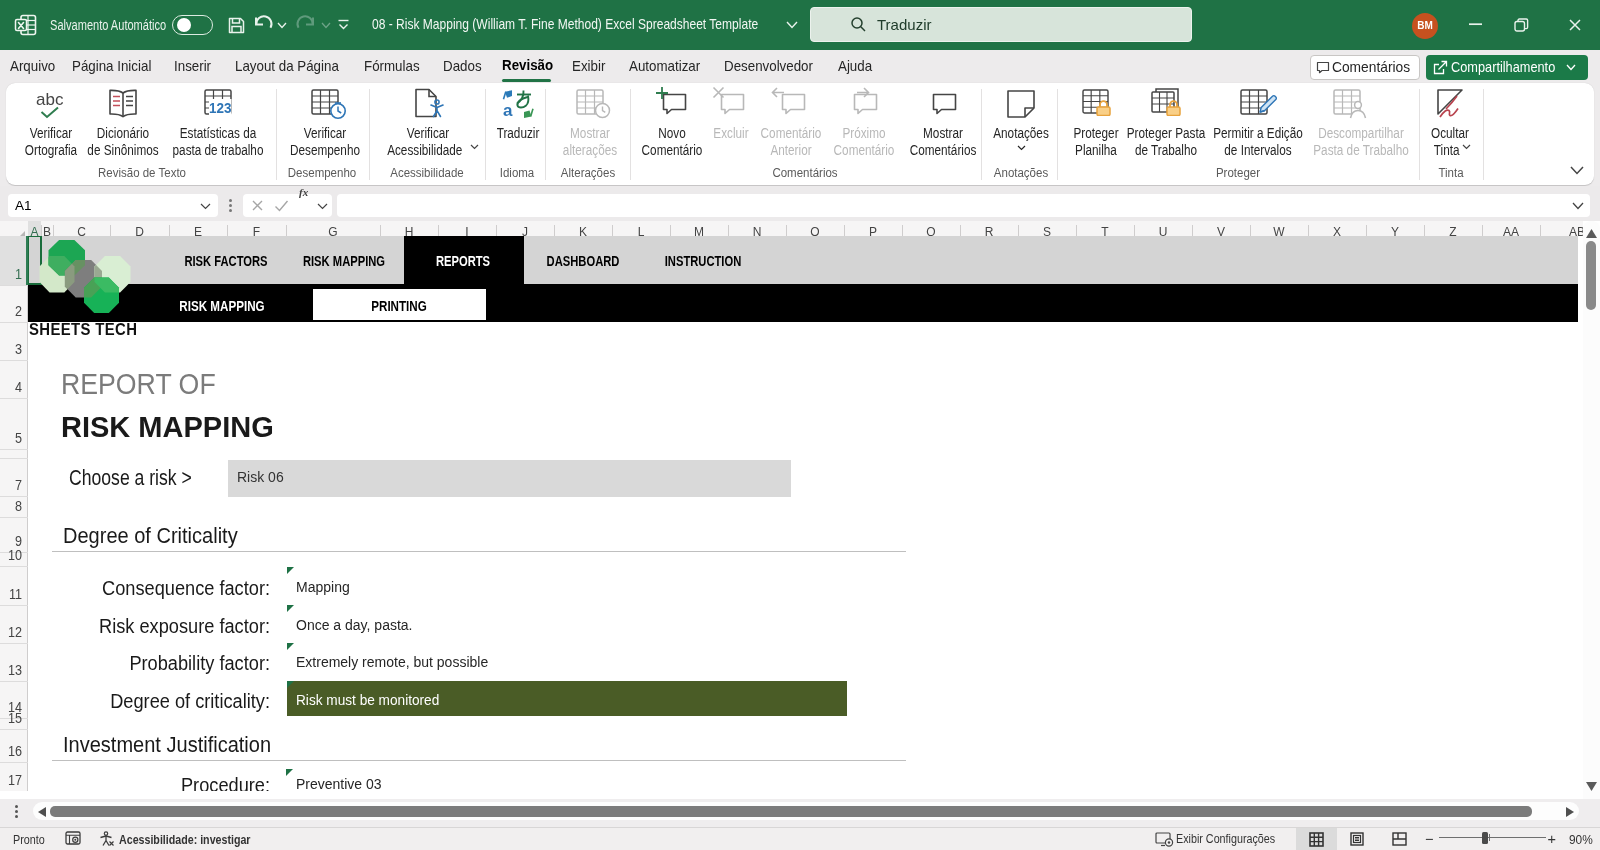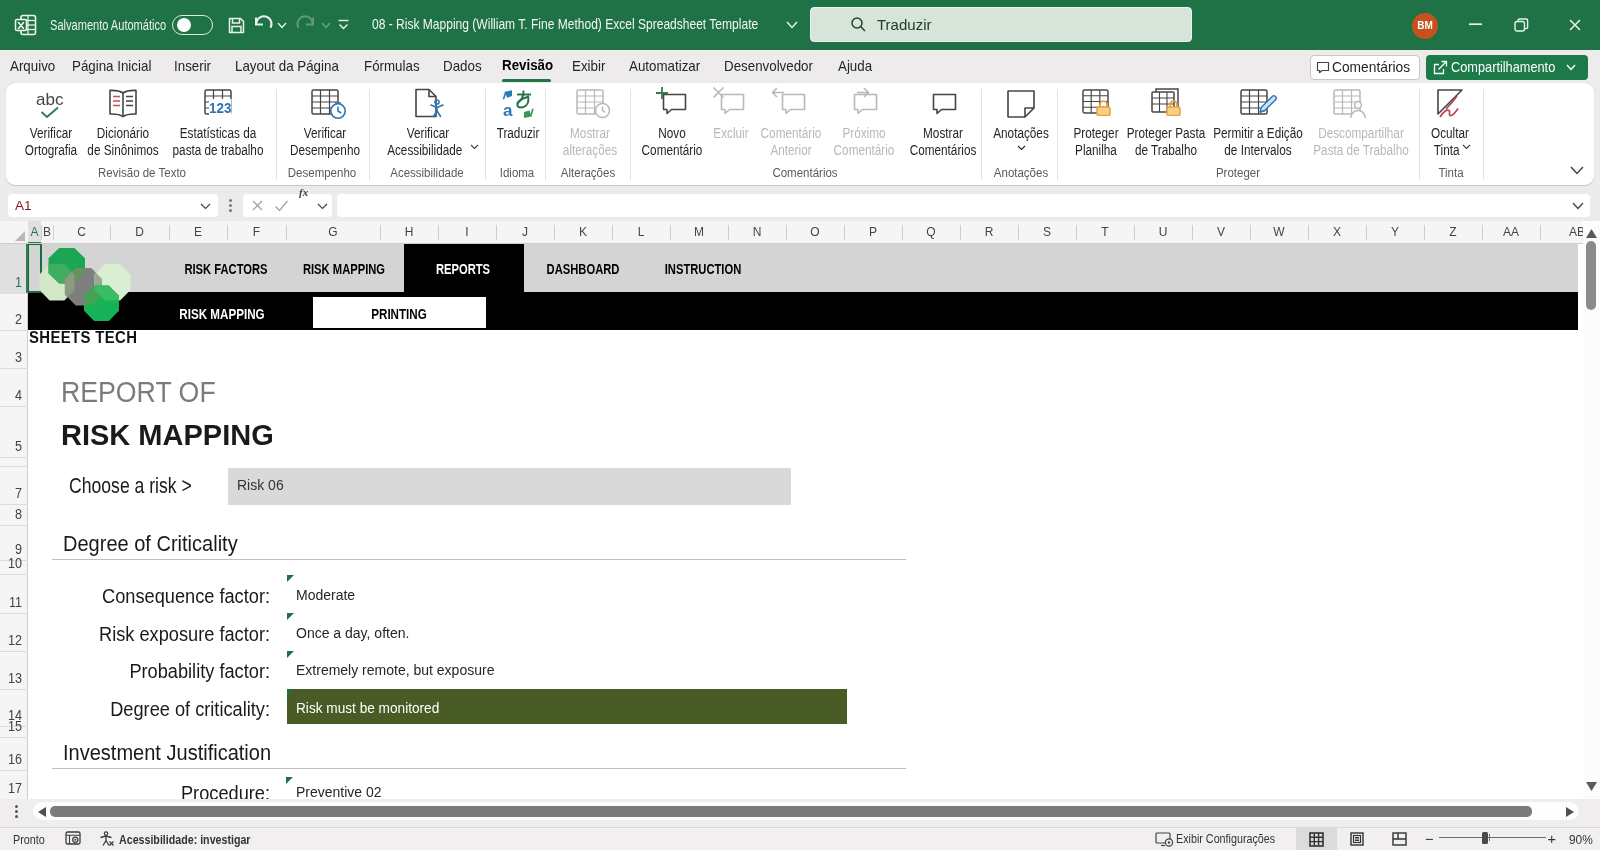--- a/index.html
+++ b/index.html
@@ -279,21 +279,21 @@
 <div class="t" style="left:715px;top:83px;width:180px;text-align:center;font-size:12.5px;color:#5a5a5a;transform:scaleX(.92);transform-origin:center top;">Comentários</div>
 <div class="t" style="left:931px;top:83px;width:180px;text-align:center;font-size:12.5px;color:#5a5a5a;transform:scaleX(.92);transform-origin:center top;">Anotações</div>
 <div class="t" style="left:1148px;top:83px;width:180px;text-align:center;font-size:12.5px;color:#5a5a5a;transform:scaleX(.92);transform-origin:center top;">Proteger</div>
 <div class="t" style="left:1361px;top:83px;width:180px;text-align:center;font-size:12.5px;color:#5a5a5a;transform:scaleX(.92);transform-origin:center top;">Tinta</div>
 <svg class="abs" style="left:1570px;top:83px;" width="14" height="9" viewBox="0 0 14 9">
       <path d="M1 1l6.0 6.5 6.0 -6.5" fill="none" stroke="#444" stroke-width="1.5"></path>
     </svg>
 </div>
 <div class="abs" style="left:0;top:186px;width:1600px;height:35px;background:#eceaeb;">
   <div class="abs" style="left:8px;top:8px;width:210px;height:23px;background:#fff;border-radius:4px;"></div>
-<div class="t" style="left:15px;top:12px;font-size:13.5px;color:#7f1d1d;">A1</div>
+<div class="t" style="left:15px;top:12px;font-size:13.5px;color:#000000;">A1</div>
 <svg class="abs" style="left:200px;top:17px;" width="11" height="7" viewBox="0 0 11 7">
       <path d="M1 1l4.5 4.5 4.5 -4.5" fill="none" stroke="#444" stroke-width="1.2"></path>
     </svg>
 <div class="abs" style="left:229px;top:13px;width:3px;height:3px;border-radius:50%;background:#777;"></div>
 <div class="abs" style="left:229px;top:18px;width:3px;height:3px;border-radius:50%;background:#777;"></div>
 <div class="abs" style="left:229px;top:23px;width:3px;height:3px;border-radius:50%;background:#777;"></div>
 <div class="abs" style="left:243px;top:8px;width:89px;height:23px;background:#fff;border-radius:4px;"></div>
   <svg class="abs" style="left:251px;top:13px;" width="13" height="13" viewBox="0 0 13 13">
       <path d="M2 2l9 9M11 2l-9 9" stroke="#a6a6a6" stroke-width="1.4"></path>
     </svg>
@@ -364,21 +364,21 @@
 <div class="t" style="left:1308px;top:4px;width:58px;text-align:center;font-size:12px;color:#444;">X</div>
 <div class="abs" style="left:1424px;top:4px;width:1px;height:15px;background:#cfcdcd;"></div>
 <div class="t" style="left:1366px;top:4px;width:58px;text-align:center;font-size:12px;color:#444;">Y</div>
 <div class="abs" style="left:1482px;top:4px;width:1px;height:15px;background:#cfcdcd;"></div>
 <div class="t" style="left:1424px;top:4px;width:58px;text-align:center;font-size:12px;color:#444;">Z</div>
 <div class="abs" style="left:1540px;top:4px;width:1px;height:15px;background:#cfcdcd;"></div>
 <div class="t" style="left:1482px;top:4px;width:58px;text-align:center;font-size:12px;color:#444;">AA</div>
 
 <div class="t" style="left:1542px;top:4px;width:70px;text-align:center;font-size:12px;color:#444;">AB</div>
 </div>
-<div class="abs" style="left:0;top:244px;width:1583px;height:555px;background:#fff;overflow:hidden;">
+<div class="abs" style="left:0;top:236px;width:1583px;height:555px;background:#fff;overflow:hidden;">
 <div class="abs" style="left:28px;top:0;width:1550px;height:48px;background:#d4d4d4;"></div>
 <div class="abs" style="left:404px;top:0;width:120px;height:48px;background:#000;"></div>
 <div class="abs" style="left:28px;top:48px;width:1550px;height:38px;background:#000;"></div>
 <div class="t" style="left:126px;top:16.5px;width:200px;text-align:center;font-size:14px;color:#000;font-weight:bold;transform:scaleX(.8);transform-origin:center top;">RISK FACTORS</div>
 <div class="t" style="left:244px;top:16.5px;width:200px;text-align:center;font-size:14px;color:#000;font-weight:bold;transform:scaleX(.8);transform-origin:center top;">RISK MAPPING</div>
 <div class="t" style="left:363px;top:16.5px;width:200px;text-align:center;font-size:14px;color:#fff;font-weight:bold;transform:scaleX(.8);transform-origin:center top;">REPORTS</div>
 <div class="t" style="left:483px;top:16.5px;width:200px;text-align:center;font-size:14px;color:#000;font-weight:bold;transform:scaleX(.8);transform-origin:center top;">DASHBOARD</div>
 <div class="t" style="left:603px;top:16.5px;width:200px;text-align:center;font-size:14px;color:#000;font-weight:bold;transform:scaleX(.8);transform-origin:center top;">INSTRUCTION</div>
 <div class="abs" style="left:313px;top:53px;width:173px;height:31px;background:#fff;"></div>
 <div class="t" style="left:122px;top:61px;width:200px;text-align:center;font-size:15.5px;color:#fff;font-weight:bold;transform:scaleX(.75);transform-origin:center top;">RISK MAPPING</div>
@@ -428,44 +428,44 @@
 <div class="t" style="left:61px;top:174px;font-size:29px;color:#1a1a1a;font-weight:bold;">RISK MAPPING</div>
 <div class="t" style="left:69px;top:229px;font-size:22px;color:#1a1a1a;transform:scaleX(.8);transform-origin:left top;">Choose a risk &gt;</div>
 <div class="abs" style="left:228px;top:224px;width:563px;height:37px;background:#d9d9d9;"></div>
 <div class="t" style="left:237px;top:233px;font-size:14px;color:#333;">Risk 06</div>
 <div class="t" style="left:63px;top:287px;font-size:22px;color:#1a1a1a;transform:scaleX(.91);transform-origin:left top;">Degree of Criticality</div>
 <div class="abs" style="left:52px;top:315px;width:854px;height:1px;background:#bfbfbf;"></div>
 <div class="t" style="left:-130px;top:341px;width:400px;text-align:right;font-size:20px;color:#1a1a1a;transform:scaleX(.91);transform-origin:right top;">Consequence factor:</div>
 <svg class="abs" style="left:287px;top:331px;" width="7" height="7" viewBox="0 0 7 7">
       <path d="M0 0h7L0 7z" fill="#1e7145"></path>
     </svg>
-<div class="t" style="left:296px;top:343px;font-size:14px;color:#262626;">Moderate</div>
+<div class="t" style="left:296px;top:343px;font-size:14px;color:#262626;">Mapping</div>
 <div class="t" style="left:-130px;top:379px;width:400px;text-align:right;font-size:20px;color:#1a1a1a;transform:scaleX(.91);transform-origin:right top;">Risk exposure factor:</div>
 <svg class="abs" style="left:287px;top:369px;" width="7" height="7" viewBox="0 0 7 7">
       <path d="M0 0h7L0 7z" fill="#1e7145"></path>
     </svg>
-<div class="t" style="left:296px;top:381px;font-size:14px;color:#262626;">Once a day, often.</div>
+<div class="t" style="left:296px;top:381px;font-size:14px;color:#262626;">Once a day, pasta.</div>
 <div class="t" style="left:-130px;top:416px;width:400px;text-align:right;font-size:20px;color:#1a1a1a;transform:scaleX(.91);transform-origin:right top;">Probability factor:</div>
 <svg class="abs" style="left:287px;top:407px;" width="7" height="7" viewBox="0 0 7 7">
       <path d="M0 0h7L0 7z" fill="#1e7145"></path>
     </svg>
-<div class="t" style="left:296px;top:418px;font-size:14px;color:#262626;">Extremely remote, but exposure</div>
+<div class="t" style="left:296px;top:418px;font-size:14px;color:#262626;">Extremely remote, but possible</div>
 <div class="t" style="left:-130px;top:454px;width:400px;text-align:right;font-size:20px;color:#1a1a1a;transform:scaleX(.91);transform-origin:right top;">Degree of criticality:</div>
 <div class="abs" style="left:287px;top:445px;width:560px;height:35px;background:#4a5c26;"></div>
 <svg class="abs" style="left:287px;top:445px;" width="7" height="7" viewBox="0 0 7 7">
       <path d="M0 0h7L0 7z" fill="#1e7145"></path>
     </svg>
 <div class="t" style="left:296px;top:455px;font-size:15.5px;color:#fff;transform:scaleX(.88);transform-origin:left top;">Risk must be monitored</div>
 <div class="t" style="left:63px;top:496px;font-size:22px;color:#1a1a1a;transform:scaleX(.91);transform-origin:left top;">Investment Justification</div>
 <div class="abs" style="left:52px;top:524px;width:854px;height:1px;background:#bfbfbf;"></div>
 <div class="t" style="left:-130px;top:538px;width:400px;text-align:right;font-size:20px;color:#1a1a1a;transform:scaleX(.91);transform-origin:right top;">Procedure:</div>
 <svg class="abs" style="left:286px;top:533px;" width="7" height="7" viewBox="0 0 7 7">
       <path d="M0 0h7L0 7z" fill="#1e7145"></path>
     </svg>
-<div class="t" style="left:296px;top:540px;font-size:14px;color:#262626;">Preventive 02</div>
+<div class="t" style="left:296px;top:540px;font-size:14px;color:#262626;">Preventive 03</div>
 <div class="abs" style="left:0;top:0;width:28px;height:555px;background:#f6f5f5;border-right:1px solid #cfcdcd;box-sizing:border-box;"></div>
 <div class="abs" style="left:0;top:49px;width:28px;height:1px;background:#dddcdc;"></div>
 <div class="t" style="left:0;top:30px;width:22px;text-align:right;font-size:14px;color:#346e51;transform:scaleX(.9);transform-origin:right top;">1</div>
 <div class="abs" style="left:0;top:86px;width:28px;height:1px;background:#dddcdc;"></div>
 <div class="t" style="left:0;top:67px;width:22px;text-align:right;font-size:14px;color:#444;transform:scaleX(.9);transform-origin:right top;">2</div>
 <div class="abs" style="left:0;top:124px;width:28px;height:1px;background:#dddcdc;"></div>
 <div class="t" style="left:0;top:105px;width:22px;text-align:right;font-size:14px;color:#444;transform:scaleX(.9);transform-origin:right top;">3</div>
 <div class="abs" style="left:0;top:162px;width:28px;height:1px;background:#dddcdc;"></div>
 <div class="t" style="left:0;top:143px;width:22px;text-align:right;font-size:14px;color:#444;transform:scaleX(.9);transform-origin:right top;">4</div>
 <div class="abs" style="left:0;top:213px;width:28px;height:1px;background:#dddcdc;"></div>

